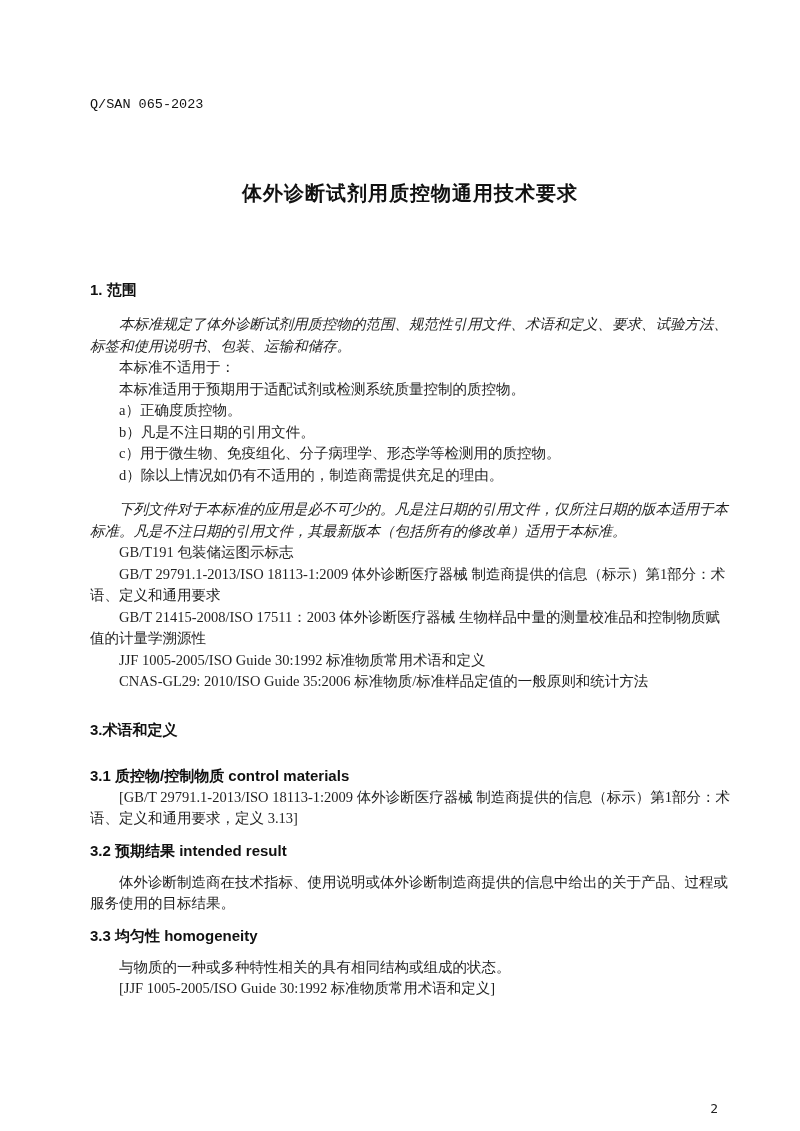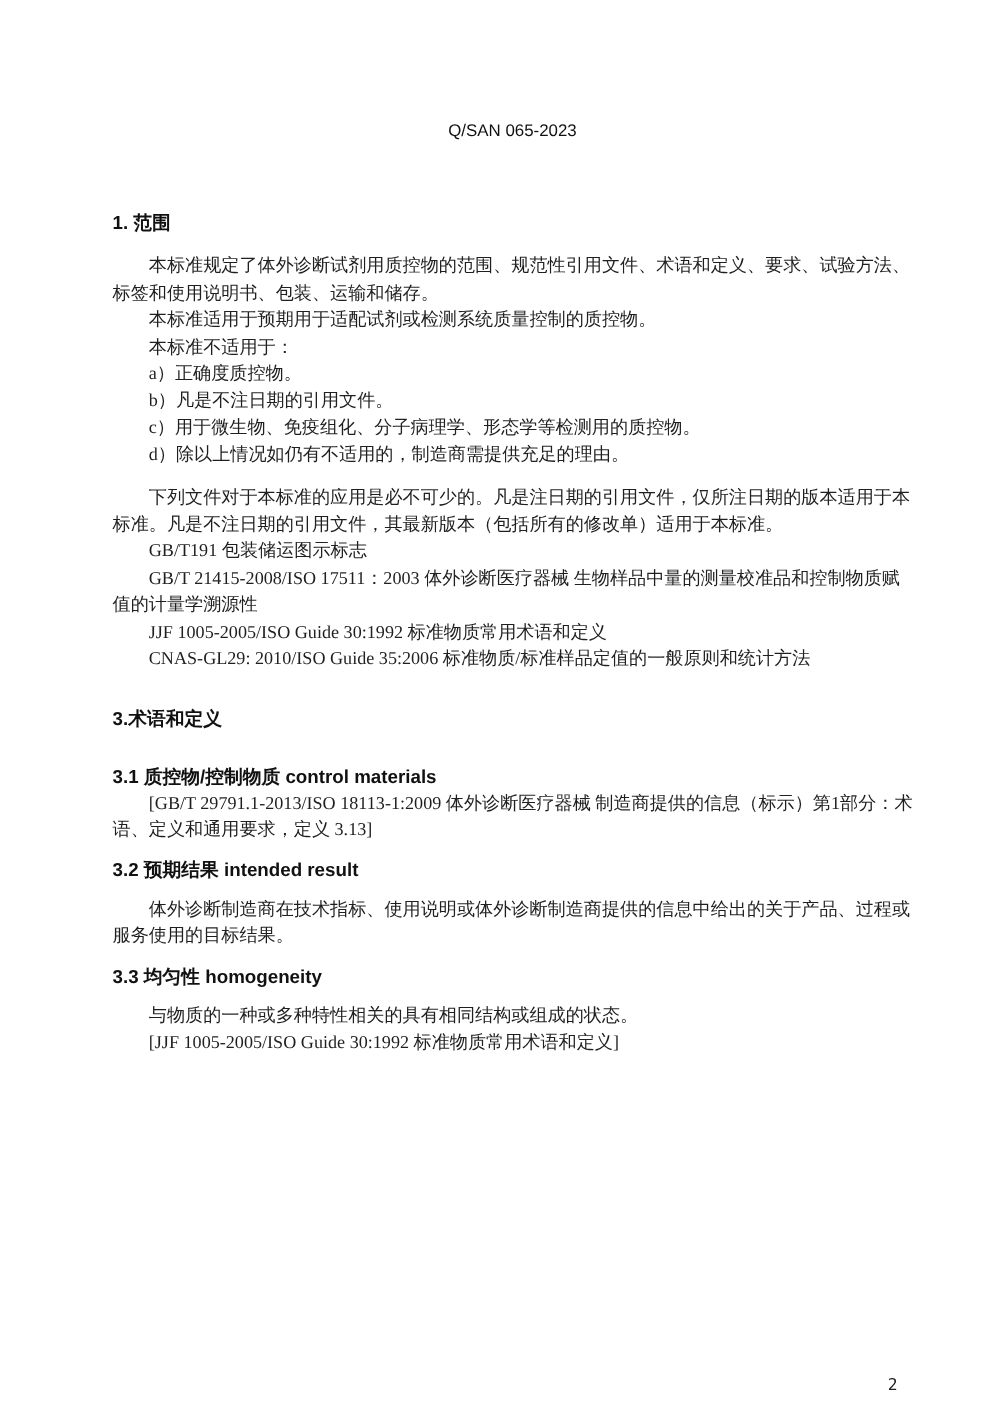--- a/index.html
+++ b/index.html
@@ -10,22 +10,22 @@
     background: #ffffff;
     color: #1f1f1f;
     font-family: "Liberation Serif", "DejaVu Serif", serif;
     font-size: 14.5px;
     line-height: 21.5px;
     overflow: hidden;
     box-sizing: border-box;
     padding: 97px 70px 0 90px;
   }
   .doc-number {
-    text-align: center;
-    font-family: Liberation Sans, sans-serif;
+    text-align: left;
+    font-family: Liberation Mono, monospace;
     font-size: 13.5px;
     line-height: 16px;
     color: #111;
   }
   .title {
     margin: 66px 0 0 0;
     text-align: center;
     font-family: "Liberation Sans", "DejaVu Sans", sans-serif;
     font-weight: bold;
     font-size: 20px;
@@ -34,60 +34,62 @@
     letter-spacing: 1px;
   }
   h2, h3 { 
     font-family: "Liberation Sans", "DejaVu Sans", sans-serif;
     font-weight: bold;
     font-size: 15px;
     line-height: 22px;
     color: #111;
     margin: 0;
   }
-  .sec1-h { margin-top: 55px; }
+  .sec1-h { margin-top: 72px; }
   .sec2-h { margin-top: 20px; }
   .sec3-h { margin-top: 26px; }
   .term-h1 { margin-top: 24px; }
   .term-h  { margin-top: 10px; }
   p { margin: 0; }
   .ind { text-indent: 2em; }
-  .group-first { margin-top: 13px; }
+  .group-first { margin-top: 13px; font-style: italic; }
   .def { margin-top: 10px; }
   .page-num {
     position: absolute;
     right: 82px;
     bottom: 12px;
     font-family: "DejaVu Sans Mono", monospace;
     font-size: 13px;
     color: #222;
   }
 </style>
 </head>
 <body>
 
 <div class="page">
 
   <div class="doc-number">Q/SAN 065-2023</div>
 
+  <h1 class="title">体外诊断试剂用质控物通用技术要求</h1>
 
   <section>
     <h2 class="sec1-h">1. 范围</h2>
     <p class="ind group-first">本标准规定了体外诊断试剂用质控物的范围、规范性引用文件、术语和定义、要求、试验方法、标签和使用说明书、包装、运输和储存。</p>
+    <p class="ind">本标准不适用于：</p>
     <p class="ind">本标准适用于预期用于适配试剂或检测系统质量控制的质控物。</p>
-    <p class="ind">本标准不适用于：</p>
     <p class="ind">a）正确度质控物。</p>
     <p class="ind">b）凡是不注日期的引用文件。</p>
     <p class="ind">c）用于微生物、免疫组化、分子病理学、形态学等检测用的质控物。</p>
     <p class="ind">d）除以上情况如仍有不适用的，制造商需提供充足的理由。</p>
   </section>
 
   <section>
     <p class="ind group-first">下列文件对于本标准的应用是必不可少的。凡是注日期的引用文件，仅所注日期的版本适用于本标准。凡是不注日期的引用文件，其最新版本（包括所有的修改单）适用于本标准。</p>
     <p class="ind">GB/T191 包装储运图示标志</p>
+    <p class="ind">GB/T 29791.1-2013/ISO 18113-1:2009 体外诊断医疗器械 制造商提供的信息（标示）第1部分：术语、定义和通用要求</p>
     <p class="ind">GB/T 21415-2008/ISO 17511：2003 体外诊断医疗器械 生物样品中量的测量校准品和控制物质赋值的计量学溯源性</p>
     <p class="ind">JJF 1005-2005/ISO Guide 30:1992 标准物质常用术语和定义</p>
     <p class="ind">CNAS-GL29: 2010/ISO Guide 35:2006 标准物质/标准样品定值的一般原则和统计方法</p>
   </section>
 
   <section>
     <h2 class="sec3-h">3.术语和定义</h2>
 
     <h3 class="term-h1">3.1 质控物/控制物质 control materials</h3>
     <p class="ind">[GB/T 29791.1-2013/ISO 18113-1:2009 体外诊断医疗器械 制造商提供的信息（标示）第1部分：术语、定义和通用要求，定义 3.13]</p>

